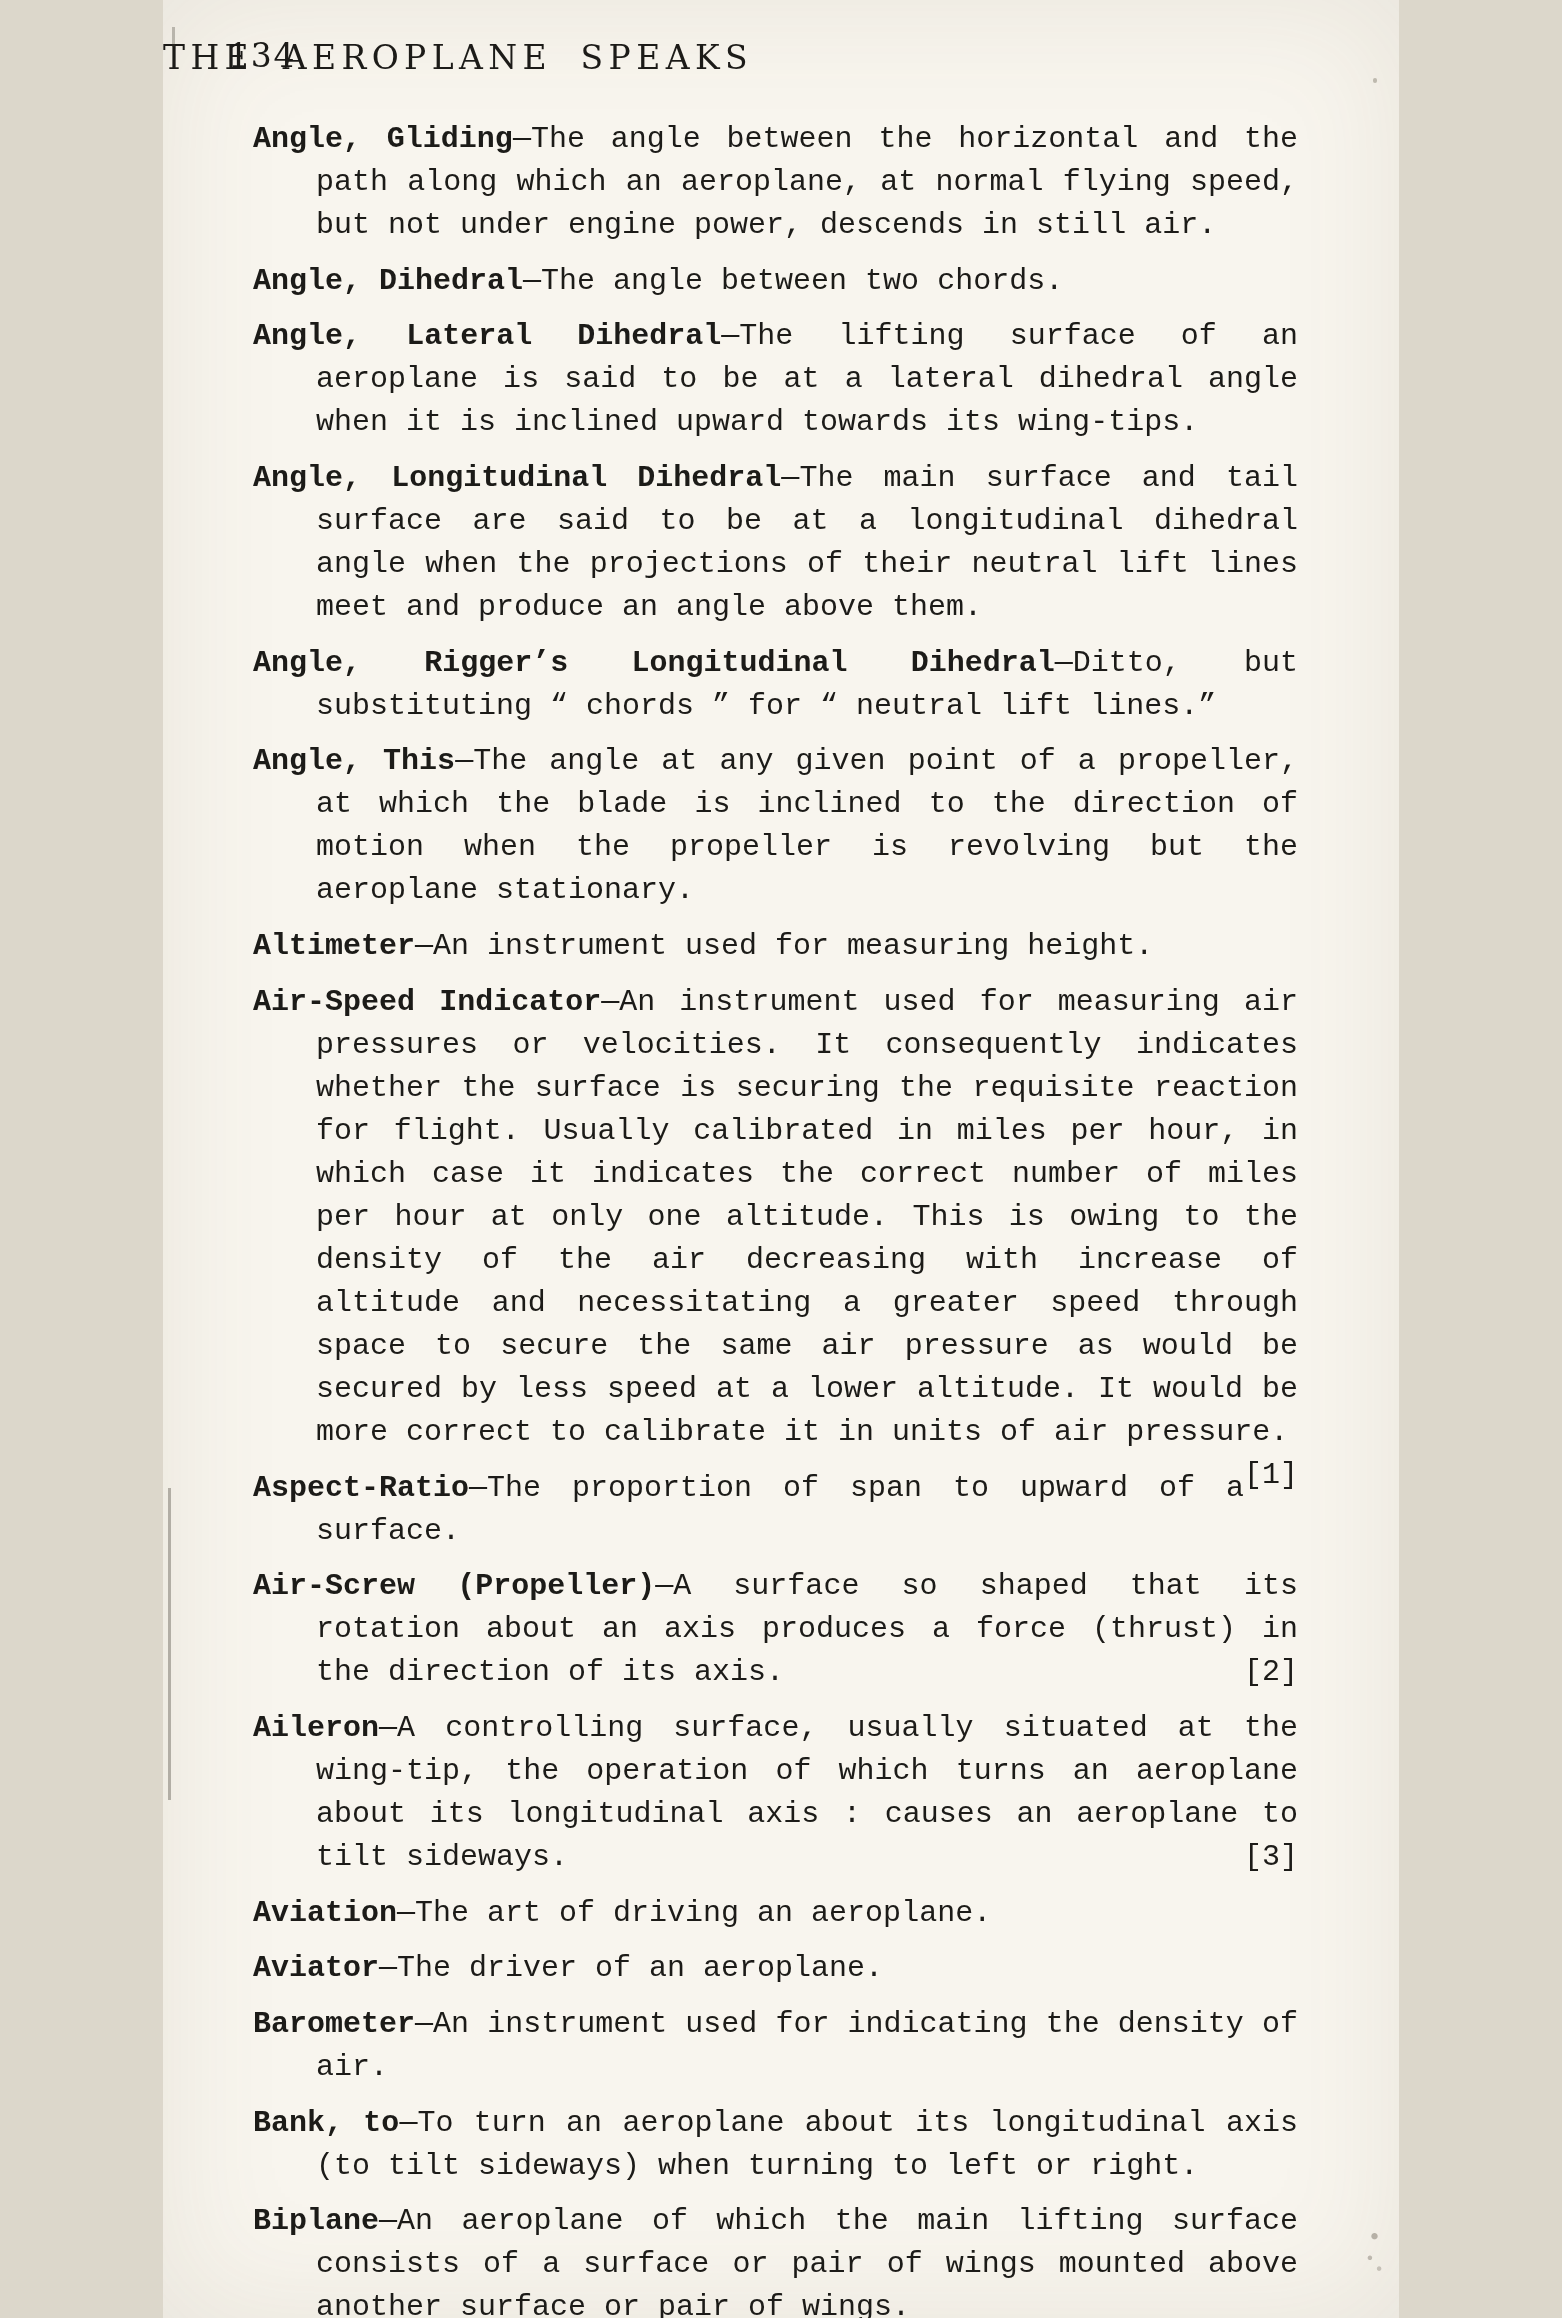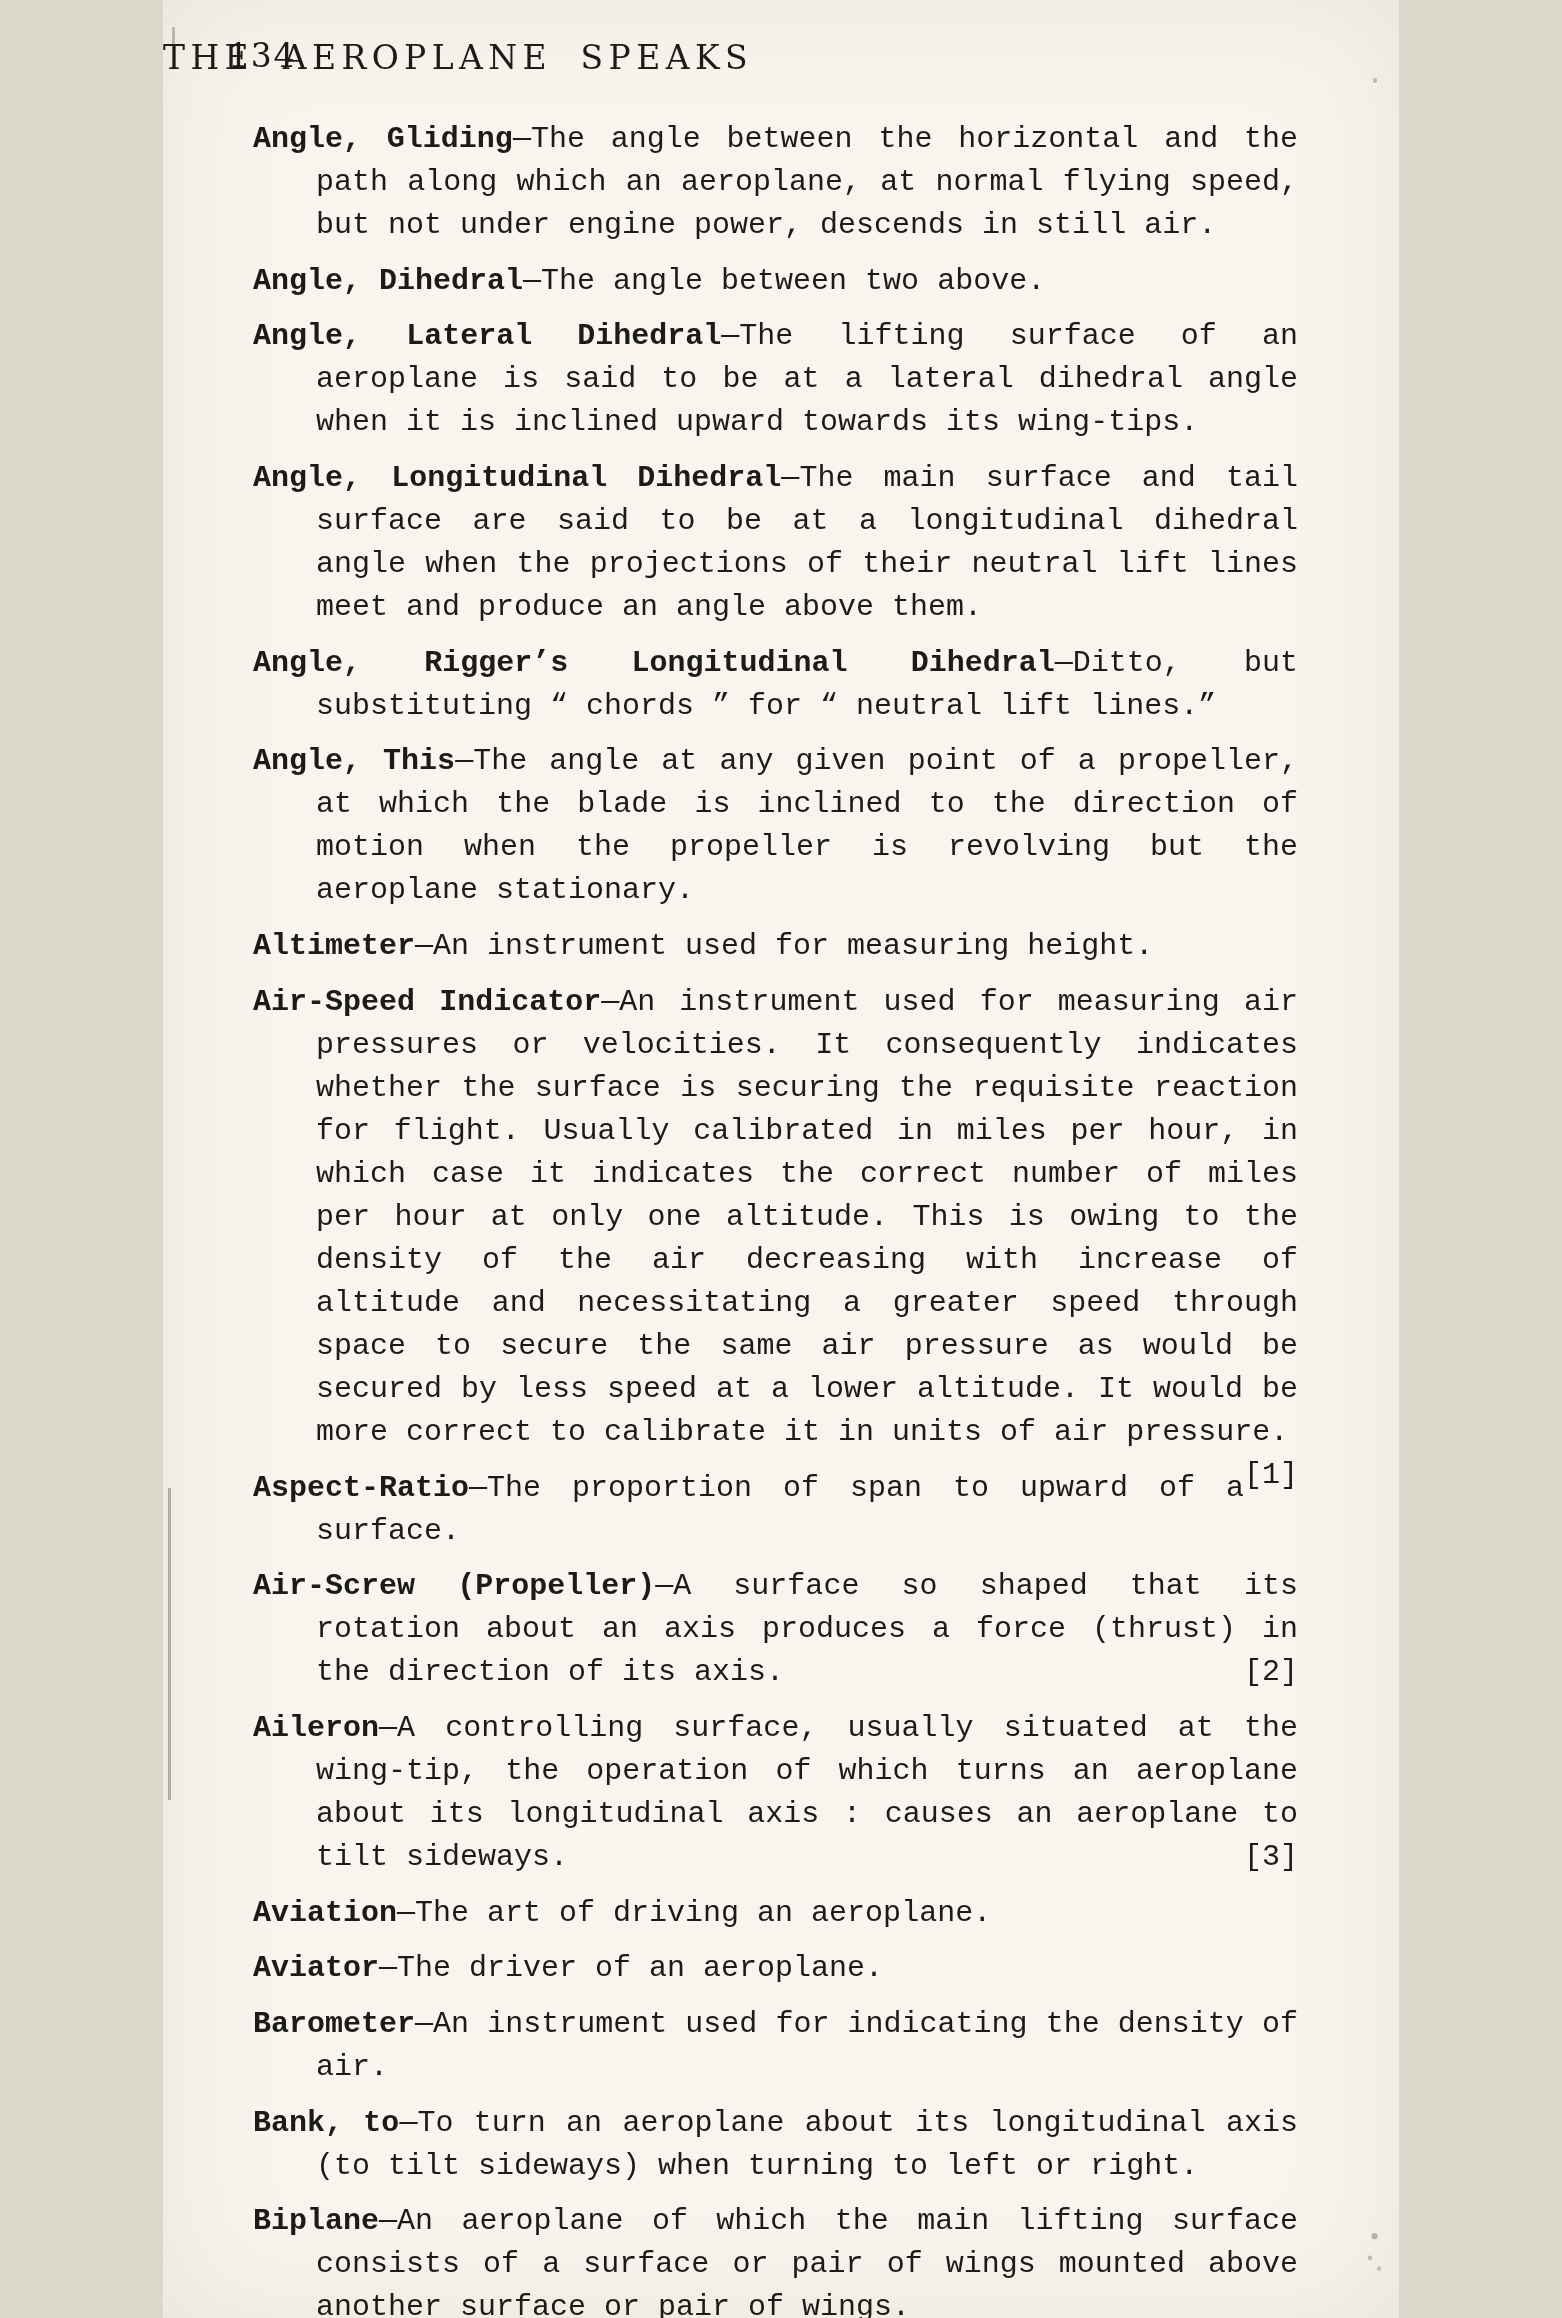--- a/index.html
+++ b/index.html
@@ -92,21 +92,21 @@
 
 <div class="page">
 
   <header class="page-header">
     <span class="page-number">134</span>
     <span class="running-title">THE AEROPLANE SPEAKS</span>
   </header>
 
   <main class="entries" id="entries">
       <p class="entry"><b class="term">Angle, Gliding</b><span class="dash">—</span><span class="def">The angle between the horizontal and the path along which an aeroplane, at normal flying speed, but not under engine power, descends in still air.</span></p>
-      <p class="entry"><b class="term">Angle, Dihedral</b><span class="dash">—</span><span class="def">The angle between two above.</span></p>
+      <p class="entry"><b class="term">Angle, Dihedral</b><span class="dash">—</span><span class="def">The angle between two chords.</span></p>
       <p class="entry"><b class="term">Angle, Lateral Dihedral</b><span class="dash">—</span><span class="def">The lifting surface of an aeroplane is said to be at a lateral dihedral angle when it is inclined upward towards its wing-tips.</span></p>
       <p class="entry"><b class="term">Angle, Longitudinal Dihedral</b><span class="dash">—</span><span class="def">The main surface and tail surface are said to be at a longitudinal dihedral angle when the projections of their neutral lift lines meet and produce an angle above them.</span></p>
       <p class="entry"><b class="term">Angle, Rigger’s Longitudinal Dihedral</b><span class="dash">—</span><span class="def">Ditto, but substituting “ chords ” for “ neutral lift lines.”</span></p>
       <p class="entry"><b class="term">Angle, This</b><span class="dash">—</span><span class="def">The angle at any given point of a propeller, at which the blade is inclined to the direction of motion when the propeller is revolving but the aeroplane stationary.</span></p>
       <p class="entry"><b class="term">Altimeter</b><span class="dash">—</span><span class="def">An instrument used for measuring height.</span></p>
       <p class="entry"><b class="term">Air-Speed Indicator</b><span class="dash">—</span><span class="def">An instrument used for measuring air pressures or velocities.  It consequently indicates whether the surface is securing the requisite reaction for flight.  Usually calibrated in miles per hour, in which case it indicates the correct number of miles per hour at only one altitude.  This is owing to the density of the air decreasing with increase of altitude and necessitating a greater speed through space to secure the same air pressure as would be secured by less speed at a lower altitude.  It would be more correct to calibrate it in units of air pressure.</span><span class="ref">[1]</span></p>
       <p class="entry"><b class="term">Aspect-Ratio</b><span class="dash">—</span><span class="def">The proportion of span to upward of a surface.</span></p>
       <p class="entry"><b class="term">Air-Screw (Propeller)</b><span class="dash">—</span><span class="def">A surface so shaped that its rotation about an axis produces a force (thrust) in the direction of its axis.</span><span class="ref">[2]</span></p>
       <p class="entry"><b class="term">Aileron</b><span class="dash">—</span><span class="def">A controlling surface, usually situated at the wing-tip, the operation of which turns an aeroplane about its longitudinal axis : causes an aeroplane to tilt sideways.</span><span class="ref">[3]</span></p>
       <p class="entry"><b class="term">Aviation</b><span class="dash">—</span><span class="def">The art of driving an aeroplane.</span></p>

